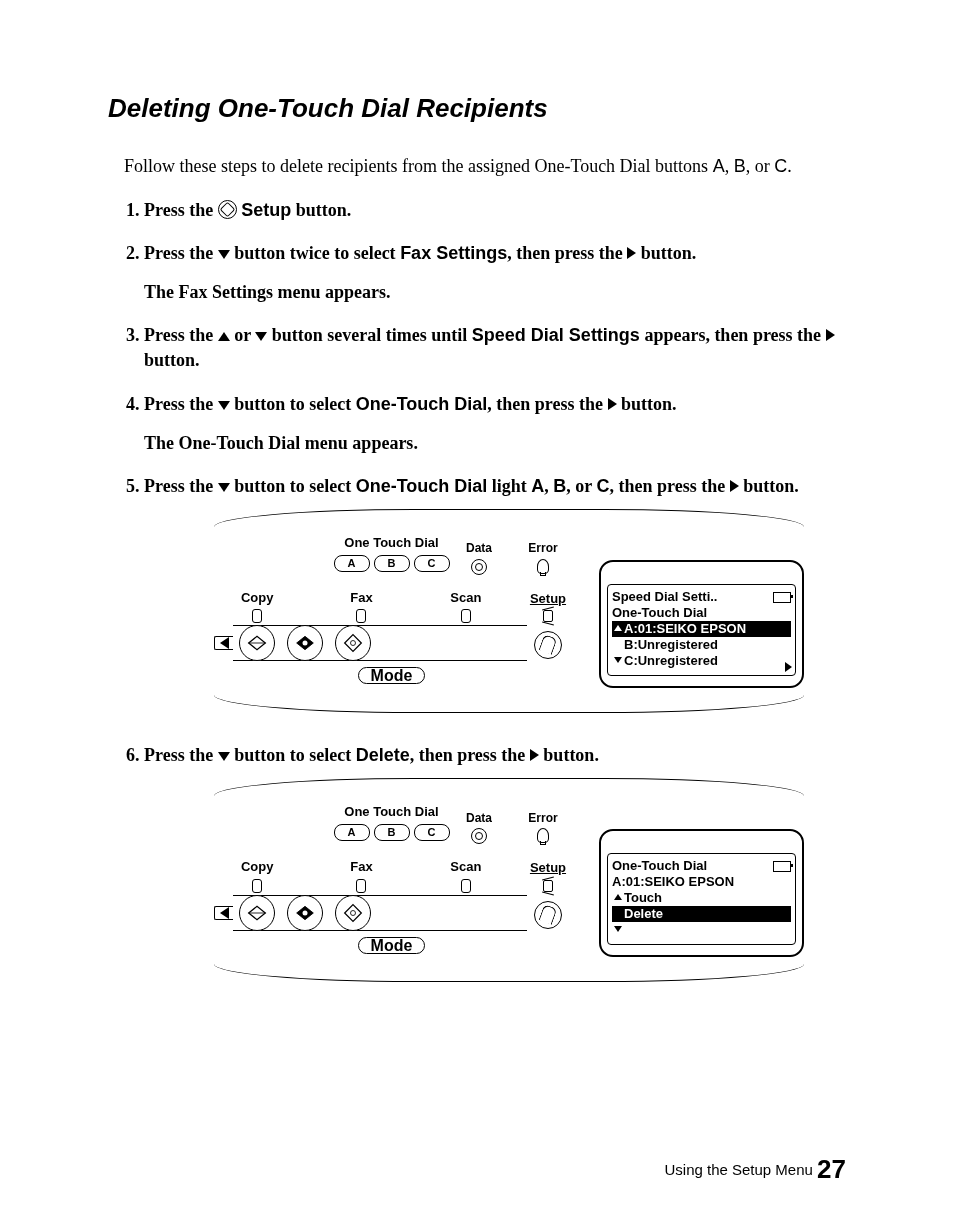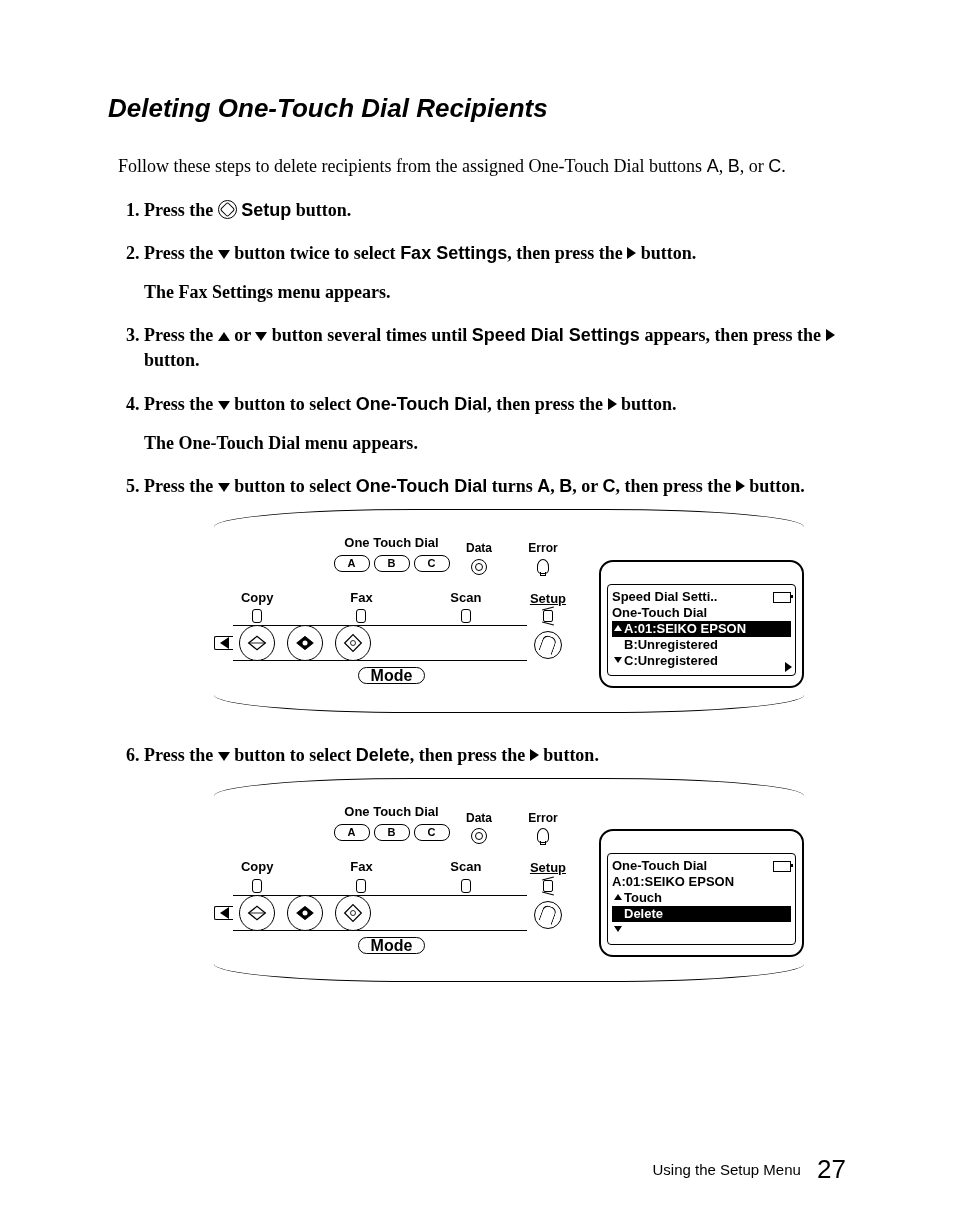--- a/index.html
+++ b/index.html
@@ -19,21 +19,21 @@
     position: relative;
   }
   h2.section-title {
     font-family: Arial, Helvetica, sans-serif;
     font-weight: bold;
     font-style: italic;
     font-size: 26px;
     margin: 0 0 28px 0;
   }
   p.body {
-    margin: 0 0 18px 10px;
+    margin: 0 0 18px 16px;
   }
   .sans { font-family: Arial, Helvetica, sans-serif; }
   ol.steps {
     list-style: decimal;
     padding-left: 36px;
     margin: 0;
     font-weight: bold;
   }
   ol.steps > li {
     margin-bottom: 18px;
@@ -213,23 +213,23 @@
     border-top:5px solid transparent;border-bottom:5px solid transparent;border-left:7px solid #000;
   }
   .footer {
     position: absolute;
     right: 108px;
     bottom: 40px;
     font-family: Arial, Helvetica, sans-serif;
     font-size: 15px;
   }
   .footer .pagenum {
-    font-weight: normal;
+    font-weight: bold;
     font-size: 26px;
-    margin-left: 12px;
+    margin-left: 0;
     vertical-align: -3px;
   }
 </style>
 </head>
 <body>
 
 <div class="page">
 
   <h2 class="section-title">Deleting One-Touch Dial Recipients</h2>
 
@@ -252,21 +252,21 @@
     <li>
       <span>Press the </span><span class="tri-up"></span><span> or </span><span class="tri-down"></span><span> button several times until </span><span class="sans">Speed Dial Settings</span><span> appears, then press the </span><span class="tri-right"></span><span> button.</span>
     </li>
 
     <li>
       <span>Press the </span><span class="tri-down"></span><span> button to select </span><span class="sans">One-Touch Dial</span><span>, then press the </span><span class="tri-right"></span><span> button.</span>
       <p class="sub">The One-Touch Dial menu appears.</p>
     </li>
 
     <li>
-      <span>Press the </span><span class="tri-down"></span><span> button to select </span><span class="sans">One-Touch Dial</span><span> turns </span><span class="sans">A</span><span>, </span><span class="sans">B</span><span>, or </span><span class="sans">C</span><span>, then press the </span><span class="tri-right"></span><span> button.</span>
+      <span>Press the </span><span class="tri-down"></span><span> button to select </span><span class="sans">One-Touch Dial</span><span> light </span><span class="sans">A</span><span>, </span><span class="sans">B</span><span>, or </span><span class="sans">C</span><span>, then press the </span><span class="tri-right"></span><span> button.</span>
 
       
       <div class="diagram-block">
         <div class="swoosh-top"></div>
         <div class="diagram-inner">
 
           <div class="panel-left">
             <div class="otd-row otd-label-row">
               <span>One Touch Dial</span>
             </div>

